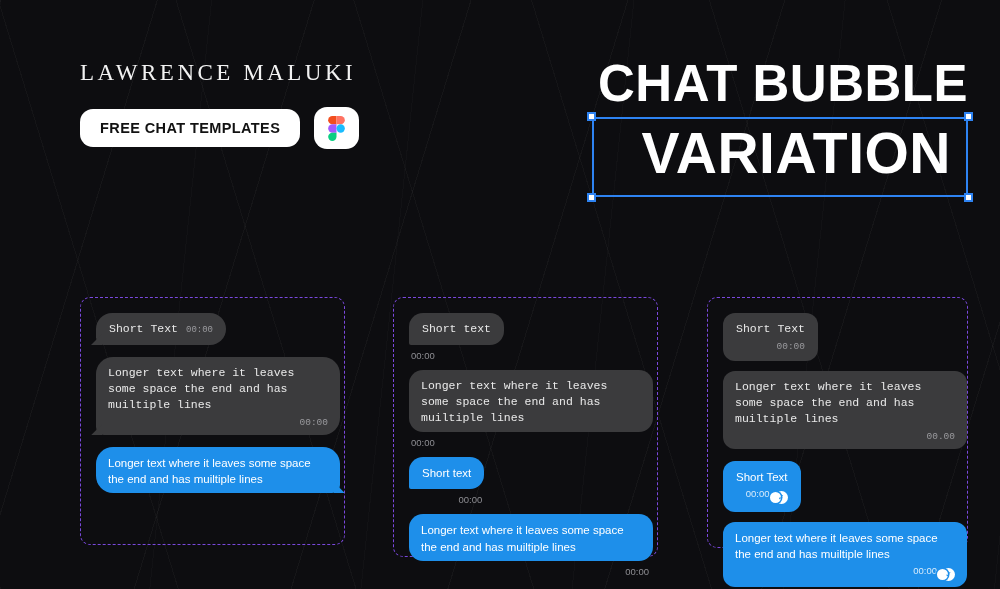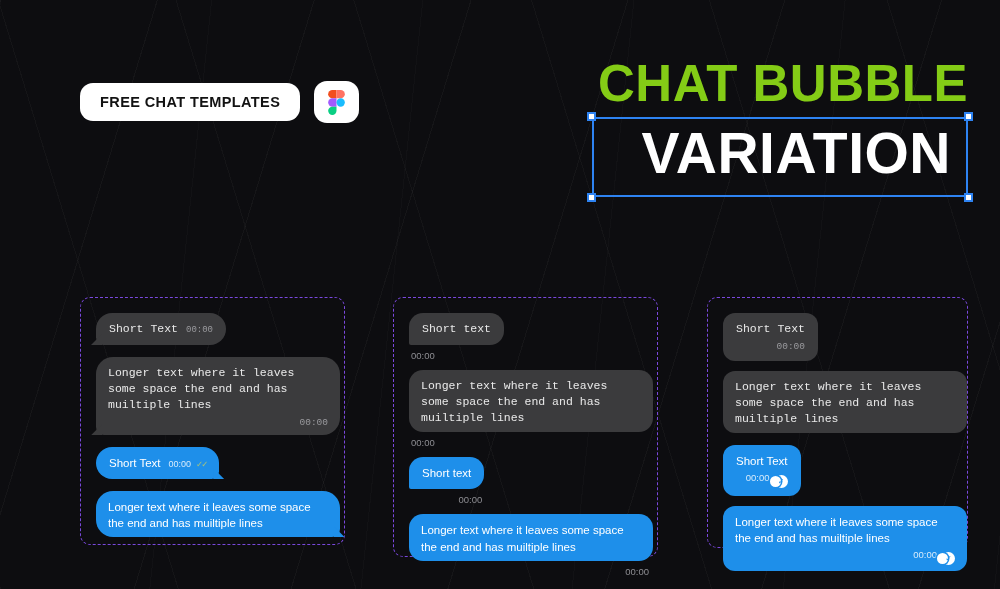--- a/index.html
+++ b/index.html
@@ -35,21 +35,21 @@
     display:flex;align-items:center;padding:0 20px;
     font-weight:bold;font-size:14.5px;letter-spacing:0.4px;
   }
   .figma-tile{
     width:45px;height:42px;background:#fff;border-radius:13px;
     display:flex;align-items:center;justify-content:center;
   }
 
   
   .title-wrap{position:absolute;top:56px;right:32px;text-align:right;}
-  .t1{font-size:51px;font-weight:bold;letter-spacing:0.5px;line-height:1.1;color:#84cc16;}
+  .t1{font-size:51px;font-weight:bold;letter-spacing:0.5px;line-height:1.1;color:#ffffff;}
   .selection{
     position:relative;display:inline-block;margin-top:5px;
     border:2px solid var(--sel);padding:5px 15px 11px 15px;
   }
   .t2{font-size:57px;font-weight:bold;letter-spacing:0.5px;line-height:1.05;color:#fff;margin-left:32px;}
   .handle{
     position:absolute;width:9px;height:9px;background:#fff;
     border:2px solid var(--sel);
   }
   .handle.tl{left:-7px;top:-7px;} .handle.tr{right:-7px;top:-7px;}
@@ -118,20 +118,21 @@
   .seen-badge i{font-style:normal;font-size:8px;line-height:13px;color:var(--out);font-weight:bold;display:block;}
   .seen-badge::before{
     content:"";position:absolute;z-index:-1;left:-5px;top:1px;width:11px;height:11px;
     border-radius:50%;background:#fff;box-shadow:0 0 0 1.5px var(--out);
   }
 </style>
 </head>
 <body>
 
 <div class="hdr">
+  <div class="author">LAWRENCE MALUKI</div>
   <div class="badge-row">
     <div class="pill">
       <span>FREE CHAT TEMPLATES</span>
     </div>
     <div class="figma-tile">
       <svg width="17" height="25" viewBox="0 0 38 57" aria-hidden="true">
         <path fill="#F24E1E" d="M19 0H9.5a9.5 9.5 0 0 0 0 19H19V0z"></path>
         <path fill="#FF7262" d="M19 0h9.5a9.5 9.5 0 1 1 0 19H19V0z"></path>
         <path fill="#A259FF" d="M19 19H9.5a9.5 9.5 0 0 0 0 19H19V19z"></path>
         <circle fill="#1ABCFE" cx="28.5" cy="28.5" r="9.5"></circle>
@@ -153,23 +154,20 @@
 </div>
 
 <div class="grp g1">
   <div class="bubble dark in">
     <span>Short Text</span><span class="time inline">00:00</span>
   </div>
   <div class="bubble dark in long">
     <span>Longer text where it leaves some space the end and has muiltiple lines</span>
     <span class="time-row"><span class="time">00:00</span></span>
   </div>
-  <div class="bubble blue outg">
-    <span>Short Text</span><span class="time inline">00:00</span><span class="checks">✓✓</span>
-  </div>
   <div class="bubble blue outg long">
     <span>Longer text where it leaves some space the end and has muiltiple lines</span>
   </div>
 </div>
 
 <div class="grp g2">
   <div class="msg">
     <div class="bubble dark short">
       <span>Short text</span>
     </div>
@@ -195,20 +193,21 @@
   </div>
 </div>
 
 <div class="grp g3">
   <div class="bubble dark">
     <span>Short Text</span>
     <span class="time-row"><span class="time">00:00</span></span>
   </div>
   <div class="bubble dark long">
     <span>Longer text where it leaves some space the end and has muiltiple lines</span>
+    <span class="time-row"><span class="time">00.00</span></span>
   </div>
   <div class="bubble blue">
     <span>Short Text</span>
     <span class="time-row"><span class="time">00:00</span><span class="seen-badge"><i>✓</i></span></span>
   </div>
   <div class="bubble blue long">
     <span>Longer text where it leaves some space the end and has muiltiple lines</span>
     <span class="time-row"><span class="time">00:00</span><span class="seen-badge"><i>✓</i></span></span>
   </div>
 </div>

